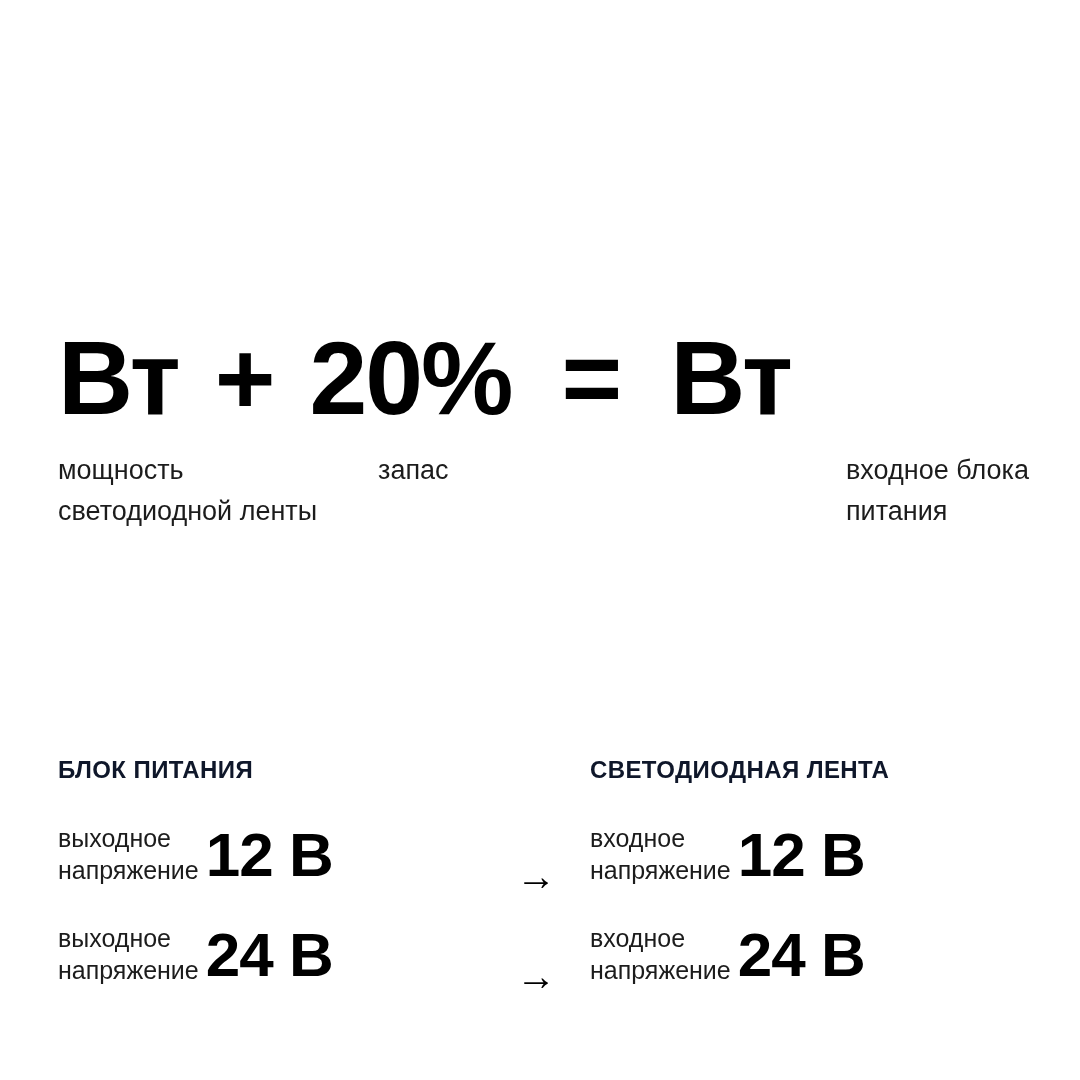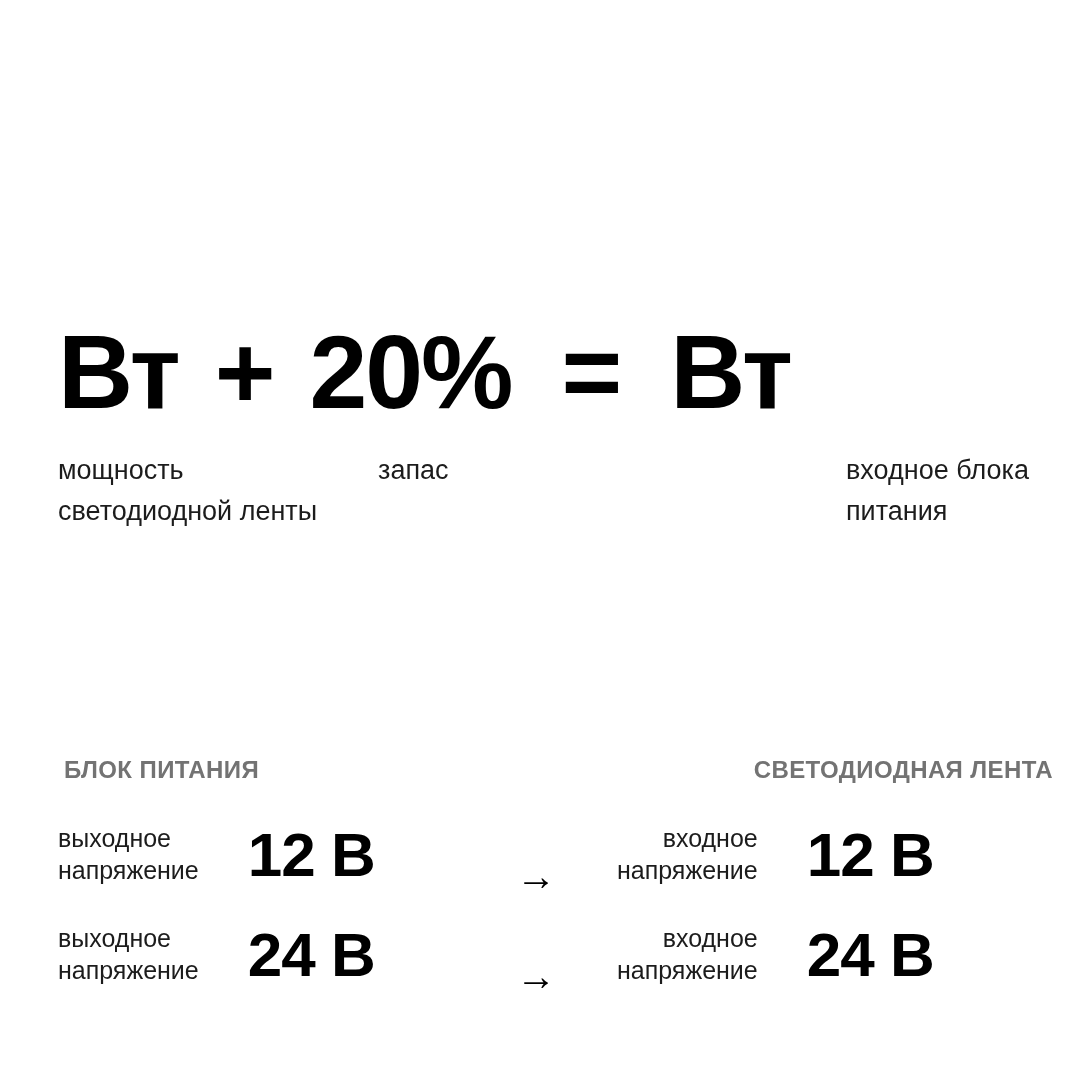--- a/index.html
+++ b/index.html
@@ -43,21 +43,21 @@
     height: 250px;
   }
 
   .formula-row {
     position: absolute;
     left: 0;
     top: 0;
     width: 964px;
     height: 110px;
     display: flex;
-    align-items: flex-start;
+    align-items: flex-end;
   }
 
   .f-term {
     font-size: 104px;
     font-weight: 800;
     line-height: 1;
     letter-spacing: -2px;
     color: #000000;
   }
 
@@ -91,53 +91,51 @@
     left: 58px;
     top: 756px;
     width: 964px;
   }
 
   .col {
     position: absolute;
     top: 0;
   }
   .col-left  { left: 0px;   width: 470px; }
-  .col-right { left: 559px; width: 436px; text-align: right; }
+  .col-right { left: 532px; width: 436px; }
 
   .col-heading {
     font-size: 24px;
     font-weight: 700;
     letter-spacing: 0.4px;
-    color: #737373;
-    white-space: nowrap;
-    margin-left: 6px;
+    color: #0f172a;
+    white-space: nowrap;
   }
 
   .vrow {
     display: flex;
     align-items: center;
     margin-top: 28px;
     height: 84px;
-    gap: 35px;
   }
   .vrow.second { margin-top: 16px; }
 
   .vlabel {
     font-size: 25px;
     line-height: 1.28;
     color: #1c1c1c;
     white-space: nowrap;
   }
 
   .vvalue {
     font-size: 62px;
     font-weight: 800;
     letter-spacing: -1px;
     color: #000000;
-    margin-left: 14px;
+    margin-left: 7px;
     white-space: nowrap;
   }
 
   .arrow {
     position: absolute;
     font-size: 40px;
     line-height: 1;
     color: #000000;
     font-weight: 400;
   }

